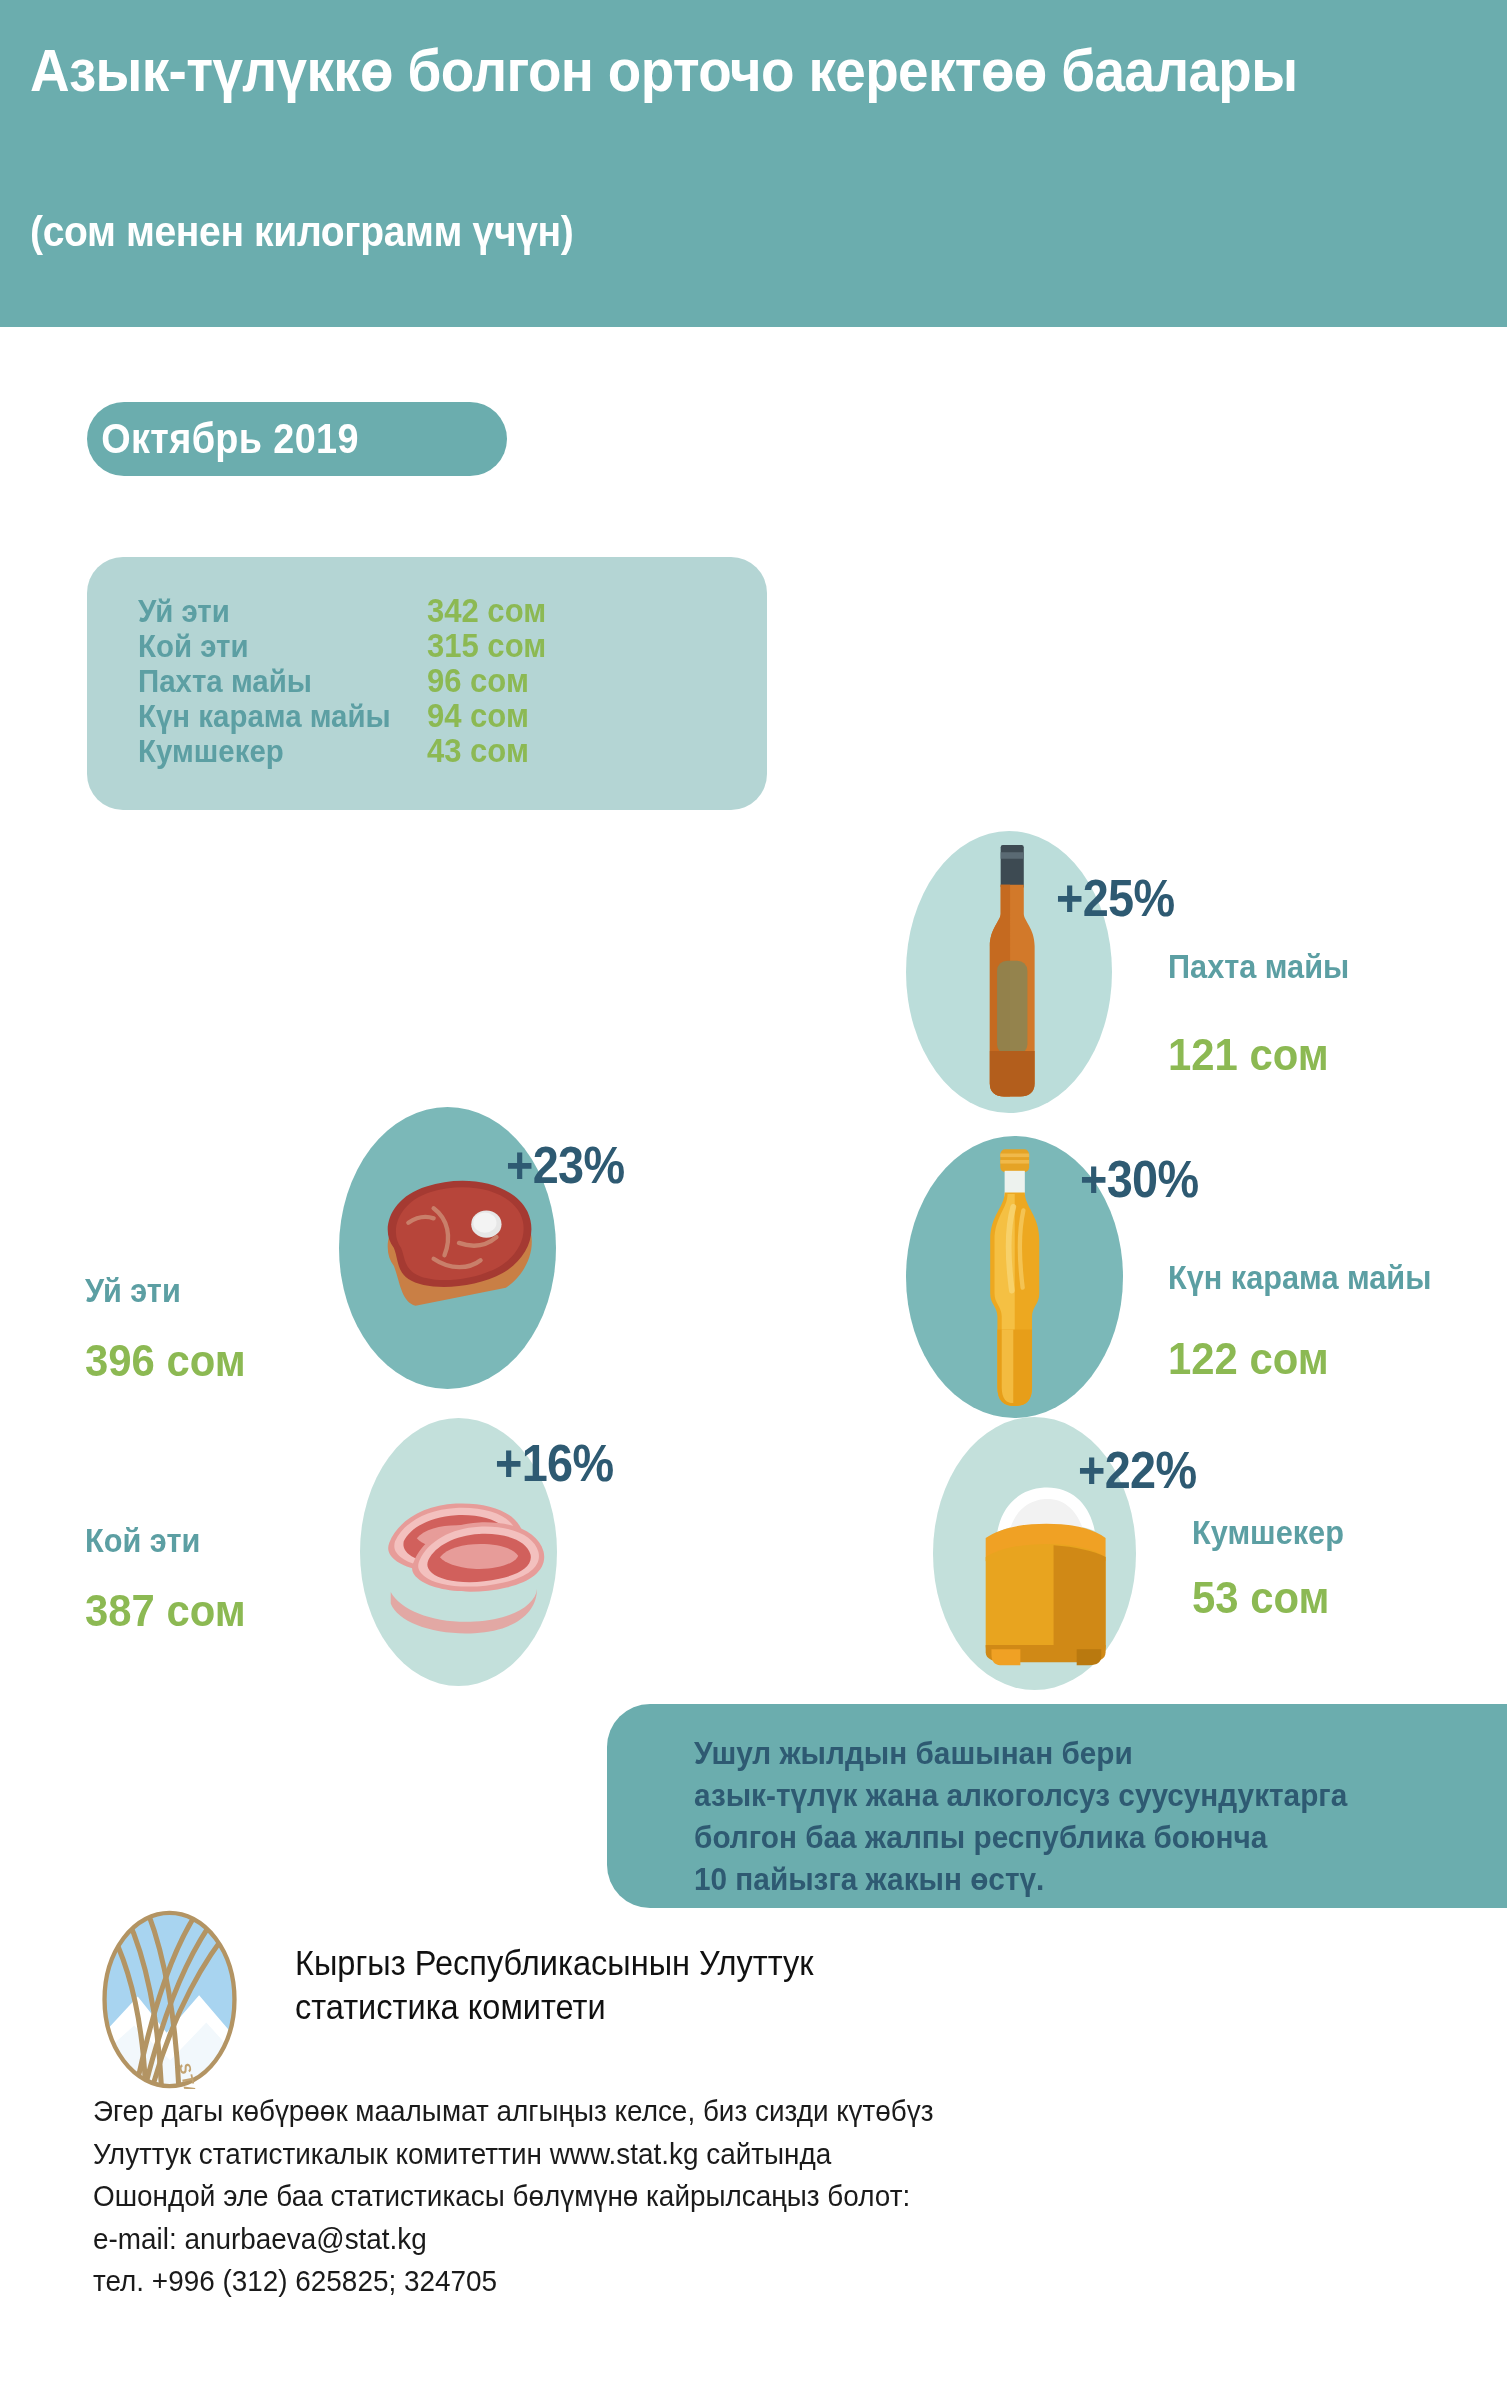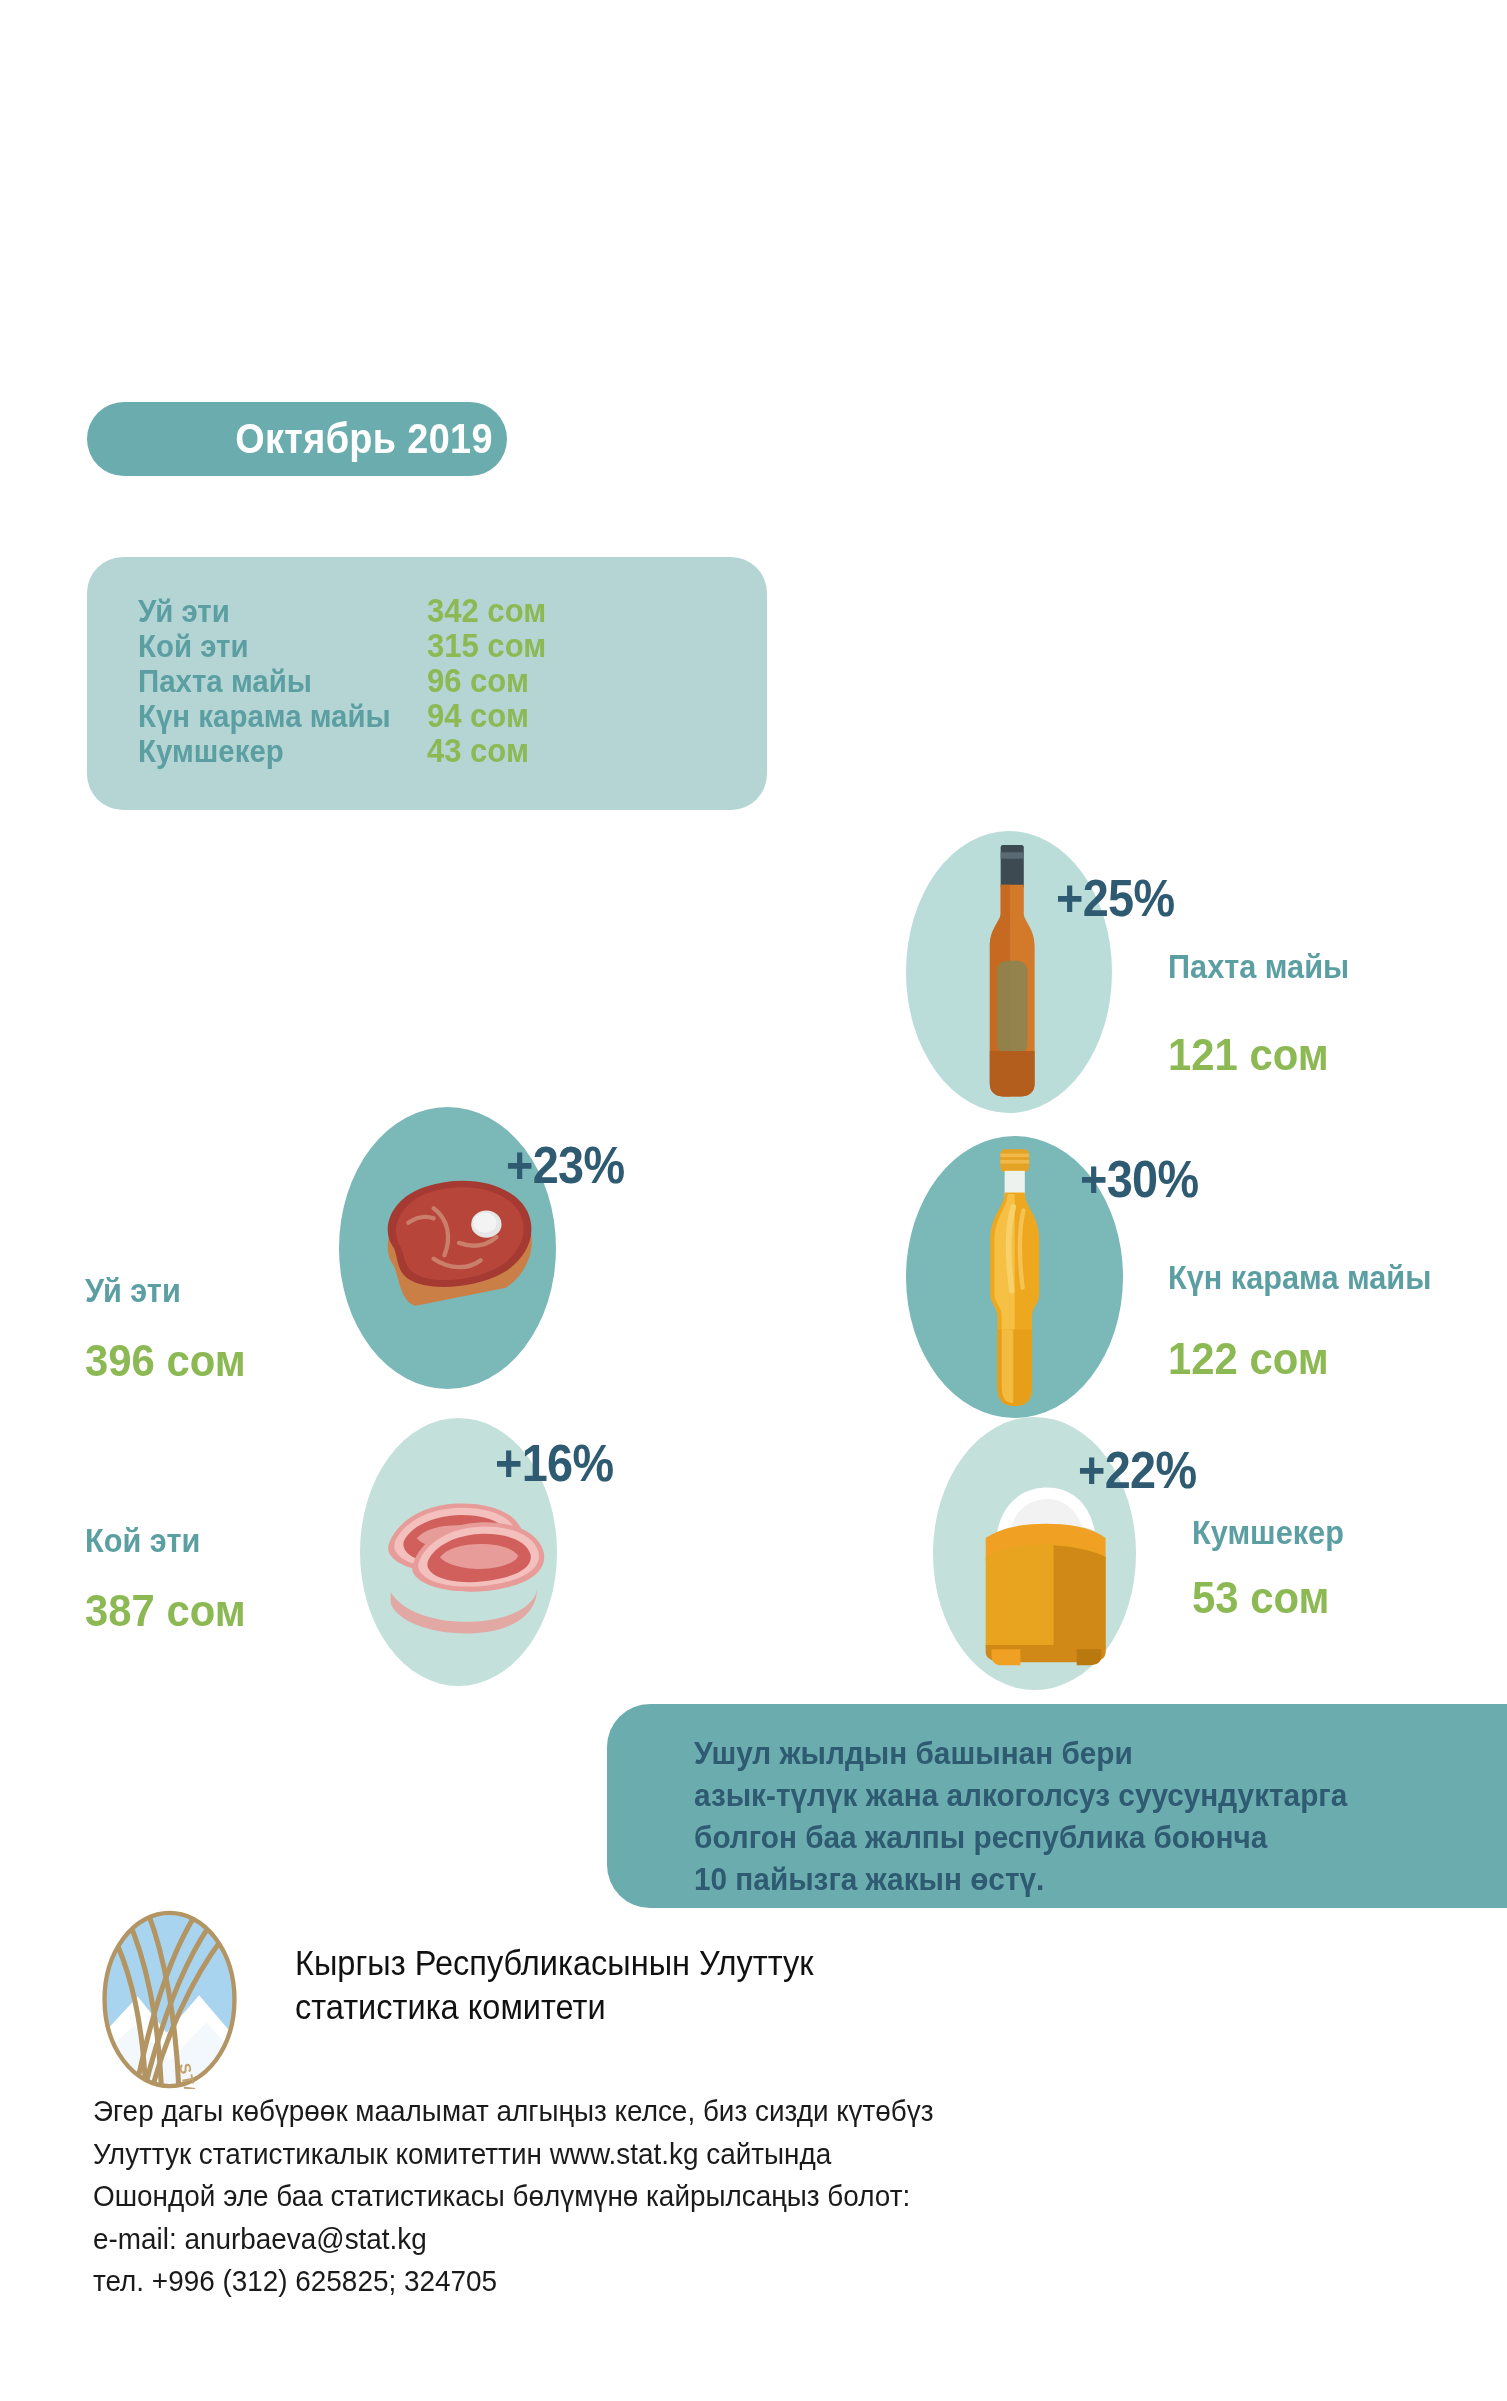--- a/index.html
+++ b/index.html
@@ -40,21 +40,21 @@
     transform-origin:left top;
   }
 
   
   .pill{
     position:absolute;
     background:#6BADAE;
     border-radius:87px;
     color:#ffffff;
     font-weight:bold;
-    display:flex;align-items:center;justify-content:flex-end;
+    display:flex;align-items:center;justify-content:flex-start;
     letter-spacing:0.4px;
   }
   #pill-2019{left:87px;top:402px;width:420px;height:74px;font-size:42px;}
   #pill-2020{left:87px;top:933px;width:412px;height:72px;font-size:42px;}
   .pill span{transform:scaleX(0.9);display:inline-block;}
 
   
   .price-card{
     position:absolute;left:87px;top:557px;width:680px;height:253px;
     background:#B4D5D4;border-radius:36px;
@@ -140,20 +140,24 @@
     color:#1a1a1a;font-size:30px;line-height:1.42;
     transform:scaleX(0.93);transform-origin:left top;
   }
   .contact div{white-space:nowrap;}
 </style>
 </head>
 <body>
 
 <div class="page">
 
+  <div class="header">
+    <div class="header-title">Азык-түлүккө болгон орточо керектөө баалары</div>
+    <div class="header-sub">(сом менен килограмм үчүн)</div>
+  </div>
 
   <div class="pill" id="pill-2019">
     <span>Октябрь 2019</span>
   </div>
 
   <div class="price-card">
     <div class="price-rows">
       <div class="price-row">
         <div class="pname">Уй эти</div>
         <div class="pval">342 сом</div>

